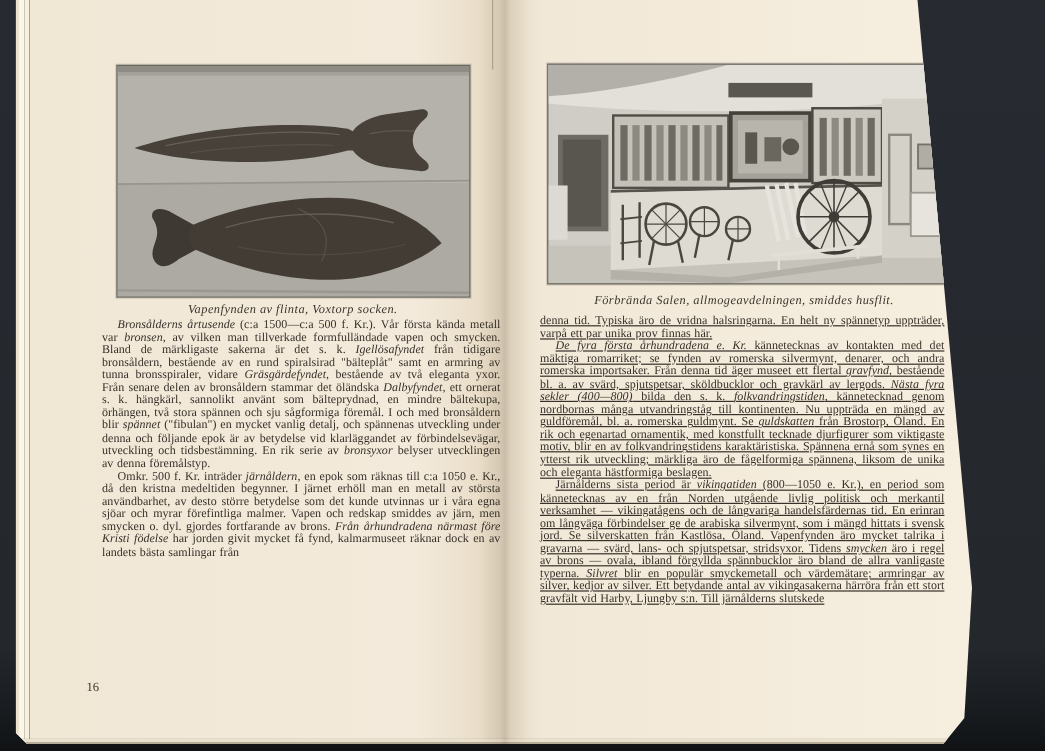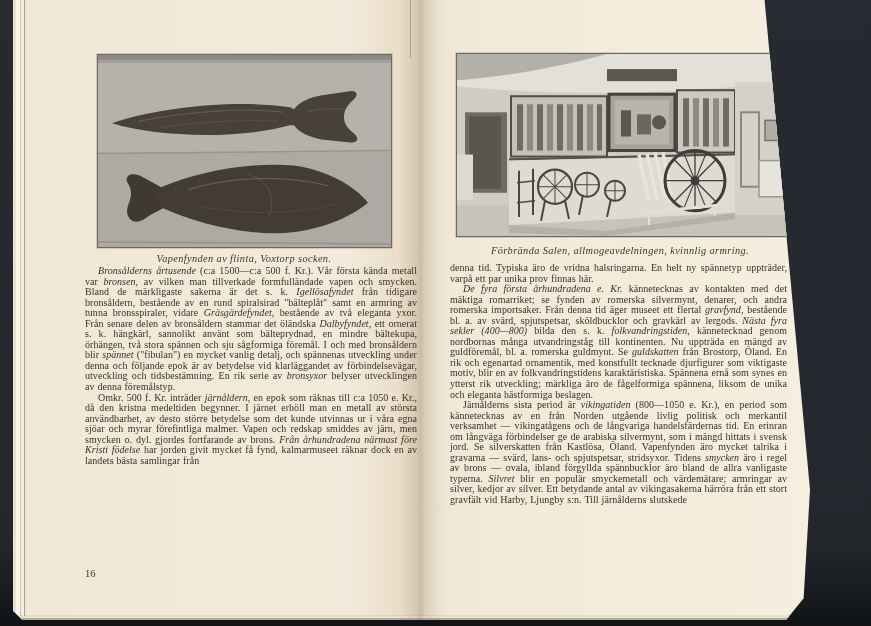--- a/index.html
+++ b/index.html
@@ -44,28 +44,28 @@
   .photo-left{left:84px;top:54px;width:293px;height:192px;}
   .photo-right{left:443px;top:53px;width:334px;height:182px;}
   .caption{
     position:absolute;font-style:italic;font-size:10.3px;
     letter-spacing:0.4px;text-align:center;color:#3a342c;white-space:nowrap;
   }
   .caption-left{left:60px;top:253px;width:342px;}
   .caption-right{left:437px;top:245px;width:340px;}
   .body-text{position:absolute;}
   .body-left{left:72px;top:266px;width:332px;}
-  .body-right{left:437px;top:263px;width:337px;}
+  .body-right{left:437px;top:263px;width:337px;text-decoration:underline;}
   .body-text p{
     margin:0;text-align:justify;font-size:10px;line-height:10.55px;
     letter-spacing:0.04px;word-spacing:0.4px;color:#37312a;
   }
   .body-text p.indent{text-indent:13px;}
   .pagenum{position:absolute;font-size:10.5px;color:#3a342c;}
-  .pagenum-left{left:72px;top:568px;}
+  .pagenum-left{left:59px;top:568px;}
   .pagenum-right{left:437px;top:565px;width:337px;text-align:right;padding-right:12px;box-sizing:border-box;}
 </style>
 </head>
 <body>
 
 <div class="scan">
   <div class="book">
     <div class="edge-left"></div>
     <div class="edge-bottom"></div>
     <div class="gutter"></div>
@@ -203,21 +203,21 @@
           <g>
             <rect x="278" y="28" width="56" height="132" fill="#d4d1c9"></rect>
             <rect x="284" y="58" width="18" height="74" fill="none" stroke="#8b887f" stroke-width="2"></rect>
             <rect x="308" y="66" width="15" height="20" fill="#b0ada4" stroke="#75726a" stroke-width="1.5"></rect>
             <rect x="302" y="106" width="30" height="36" fill="#e6e4dd" stroke="#9a978e" stroke-width="1.5"></rect>
           </g>
 
           <path d="M52,170 L150,176 L278,158 L278,164 L150,181 L52,178 Z" fill="#b4b1a8"></path>
         </svg>
       </figure>
-      <div class="caption caption-right">Förbrända Salen, allmogeavdelningen, kvinnlig armring.</div>
+      <div class="caption caption-right">Förbrända Salen, allmogeavdelningen, smiddes husflit.</div>
       <div class="body-text body-right">
           <p><span>denna tid. Typiska äro de vridna halsringarna. En helt ny spännetyp uppträder, varpå ett par unika prov finnas här.</span></p>
           <p class="indent"><i>De fyra första århundradena e. Kr.</i><span> kännetecknas av kontakten med det mäktiga romarriket; se fynden av romerska silvermynt, denarer, och andra romerska importsaker. Från denna tid äger museet ett flertal </span><i>gravfynd</i><span>, bestående bl. a. av svärd, spjutspetsar, sköldbucklor och gravkärl av lergods. </span><i>Nästa fyra sekler (400—800)</i><span> bilda den s. k. </span><i>folkvandringstiden</i><span>, kännetecknad genom nordbornas många utvandringståg till kontinenten. Nu uppträda en mängd av guldföremål, bl. a. romerska guldmynt. Se </span><i>guldskatten</i><span> från Brostorp, Öland. En rik och egenartad ornamentik, med konstfullt tecknade djurfigurer som viktigaste motiv, blir en av folkvandringstidens karaktäristiska. Spännena ernå som synes en ytterst rik utveckling; märkliga äro de fågelformiga spännena, liksom de unika och eleganta hästformiga beslagen.</span></p>
           <p class="indent"><span>Järnålderns sista period är </span><i>vikingatiden</i><span> (800—1050 e. Kr.), en period som kännetecknas av en från Norden utgående livlig politisk och merkantil verksamhet — vikingatågens och de långvariga handelsfärdernas tid. En erinran om långväga förbindelser ge de arabiska silvermynt, som i mängd hittats i svensk jord. Se silverskatten från Kastlösa, Öland. Vapenfynden äro mycket talrika i gravarna — svärd, lans- och spjutspetsar, stridsyxor. Tidens </span><i>smycken</i><span> äro i regel av brons — ovala, ibland förgyllda spännbucklor äro bland de allra vanligaste typerna. </span><i>Silvret</i><span> blir en populär smyckemetall och värdemätare; armringar av silver, kedjor av silver. Ett betydande antal av vikingasakerna härröra från ett stort gravfält vid Harby, Ljungby s:n. Till järnålderns slutskede</span></p>
         </div>
     </section>
   </div>
 </div>
 
 </body></html>

